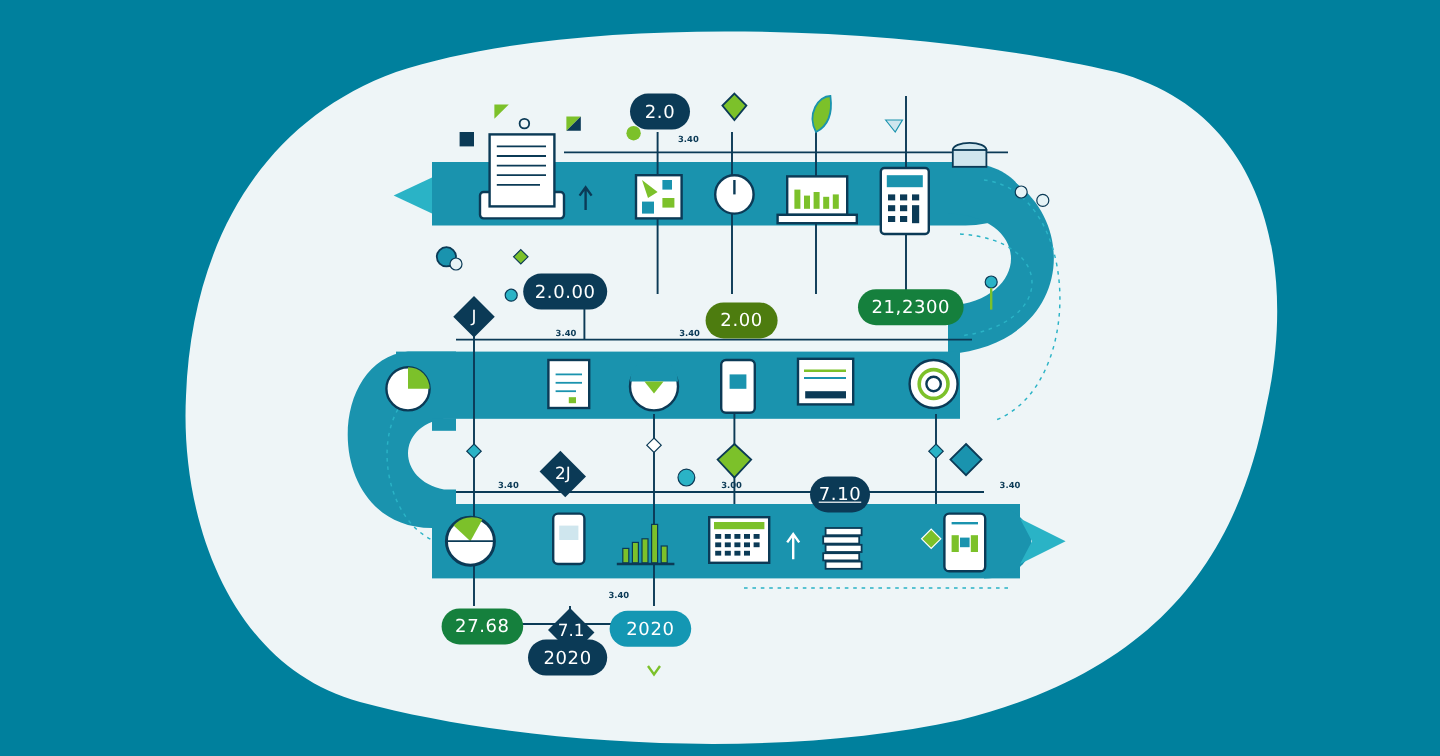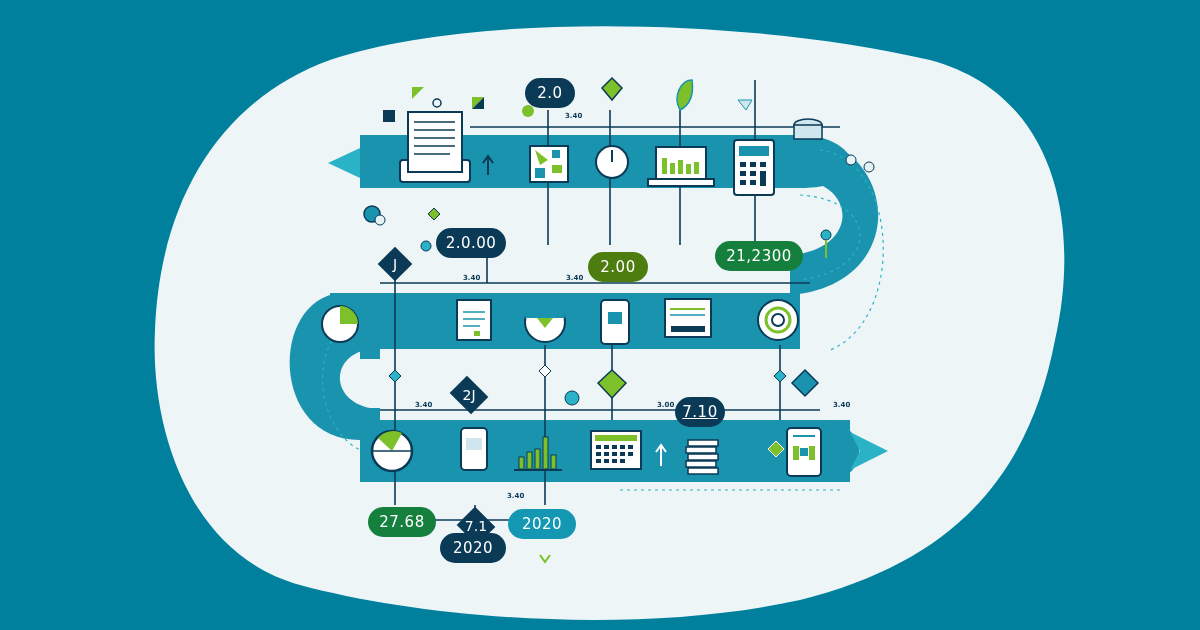--- a/index.html
+++ b/index.html
@@ -259,16 +259,16 @@
       <span>7.1</span>
     </div>
 <div class="pill teal" style="left:368px;top:507px;width:68px;">27.68</div>
 <div class="pill mid" style="left:508px;top:509px;width:68px;">2020</div>
 <div class="pill dark" style="left:440px;top:533px;width:66px;">2020</div>
 
 <div class="tiny" style="left:463px;top:274px;">3.40</div>
 <div class="tiny" style="left:566px;top:274px;">3.40</div>
 <div class="tiny" style="left:565px;top:112px;">3.40</div>
 <div class="tiny" style="left:415px;top:401px;">3.40</div>
-<div class="tiny" style="left:657px;top:401px;">3.00</div>
+<div class="tiny" style="left:601px;top:401px;">3.00</div>
 <div class="tiny" style="left:833px;top:401px;">3.40</div>
 <div class="tiny" style="left:507px;top:492px;">3.40</div>
 </div>
 
 </body></html>

